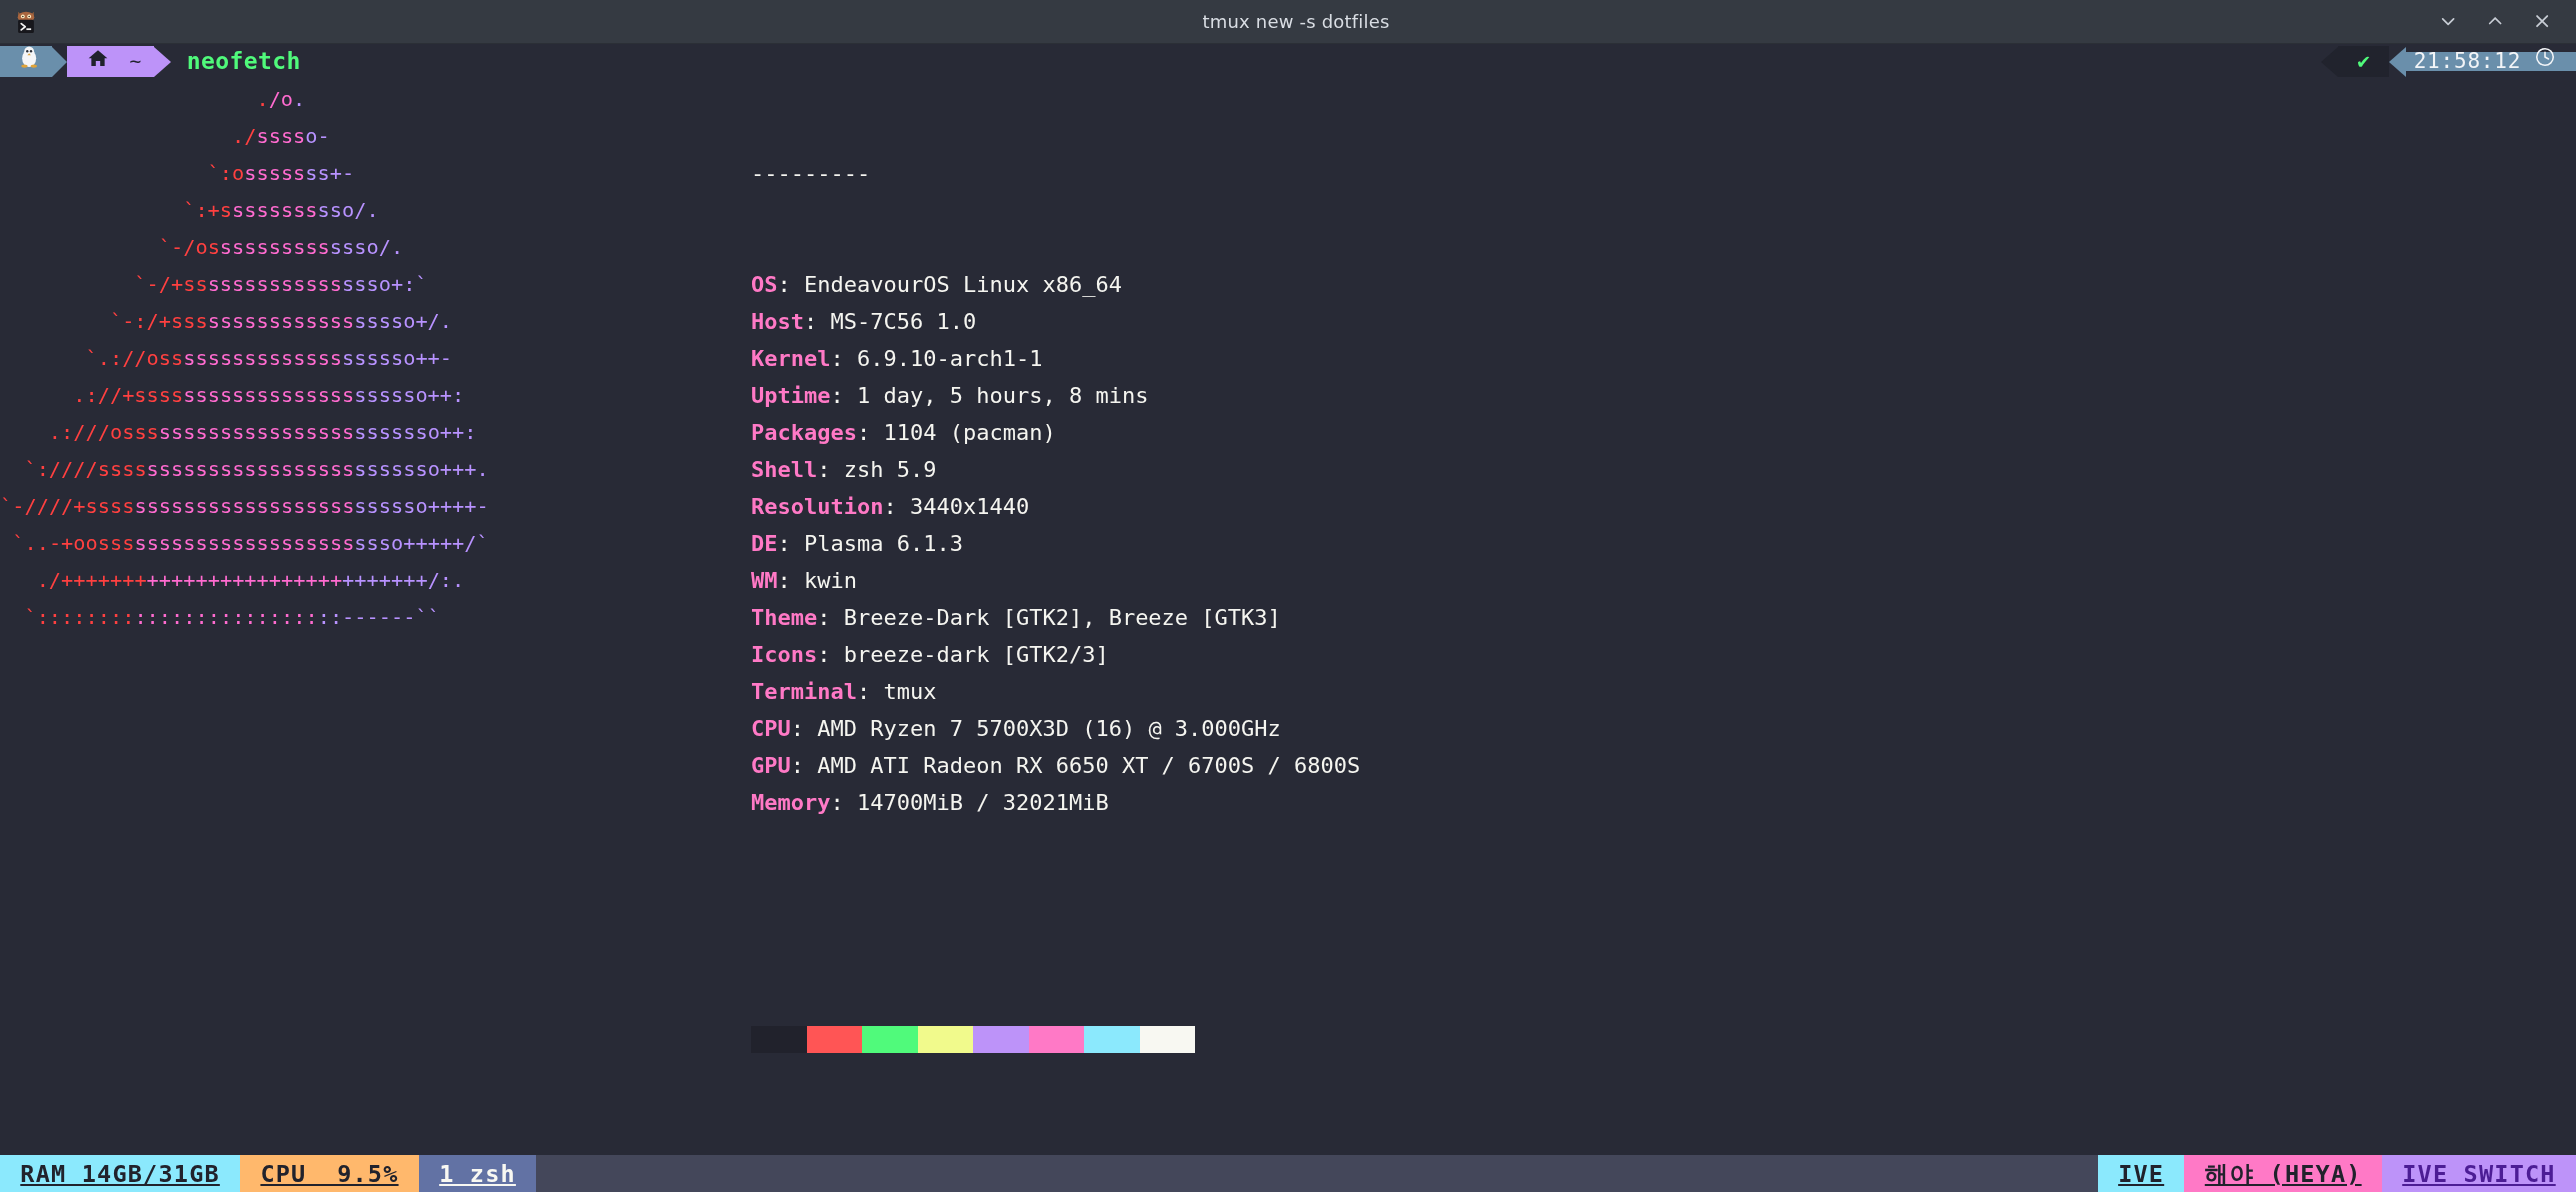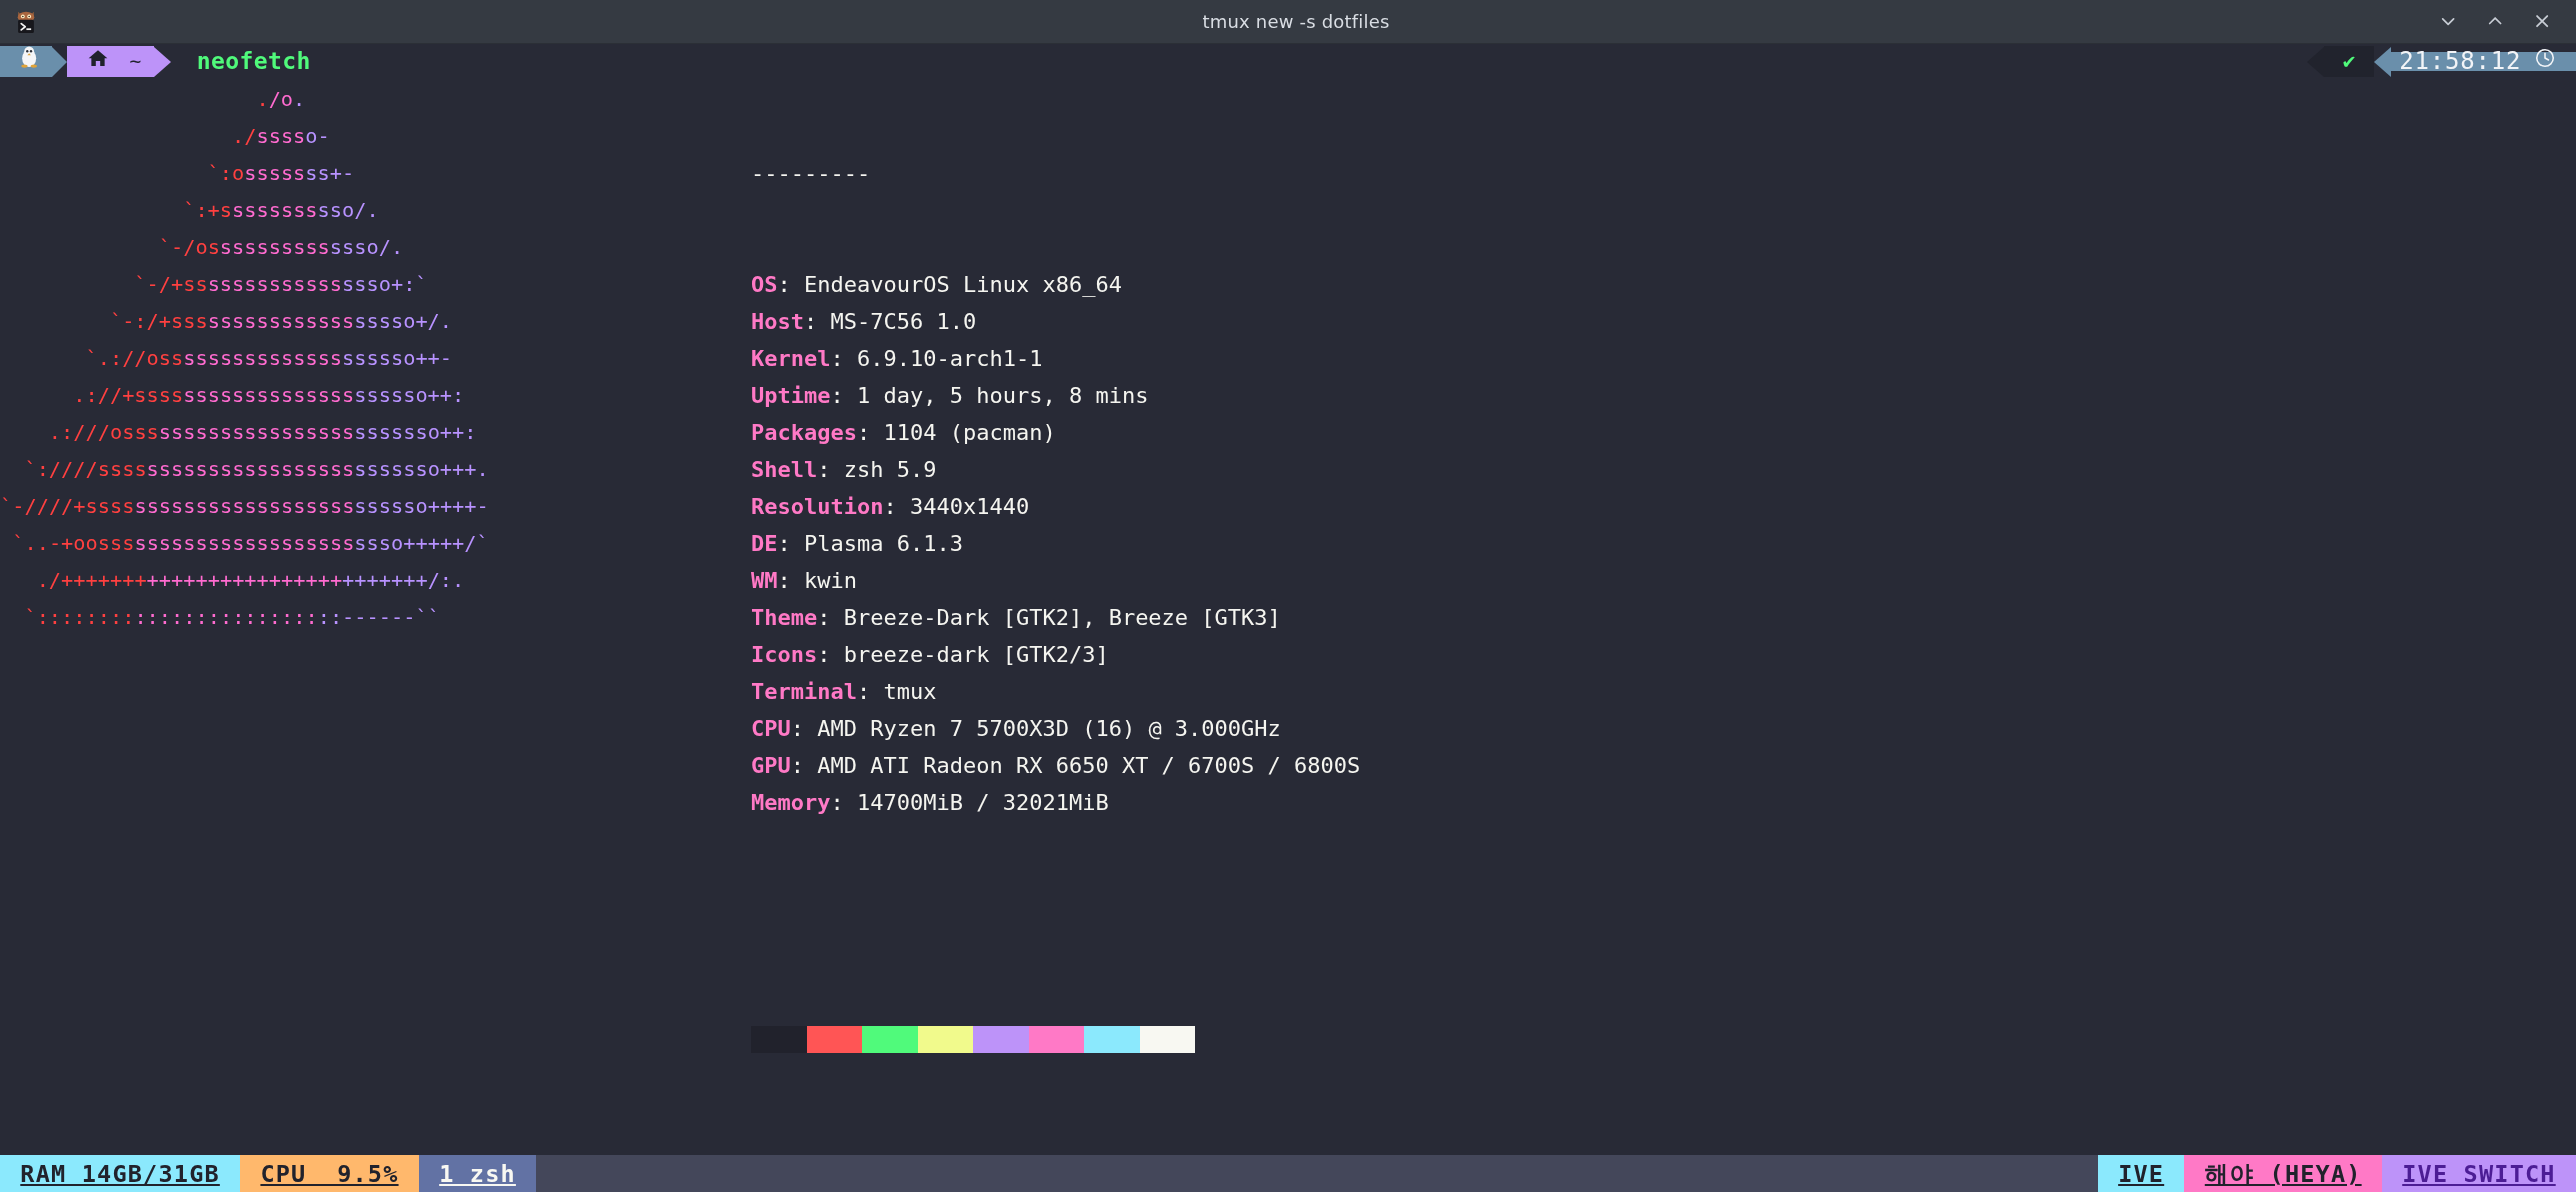--- a/index.html
+++ b/index.html
@@ -96,21 +96,21 @@
     border-top: 15.7px solid transparent;
     border-bottom: 15.7px solid transparent;
   }
   .arrow-tux  { border-left: 15.7px solid #6a8fab; }
   .arrow-path { border-left: 17px solid #bd93f9; }
 
   .cmd {
     color: #50fa7b;
     font-weight: bold;
     font-size: 23px;
-    margin-left: 26px;
+    margin-left: 16px;
     letter-spacing: 0.4px;
   }
 
   .prompt-right {
     position: absolute;
     right: 0;
     top: 0;
     height: 35px;
     display: flex;
     align-items: center;
@@ -131,21 +131,21 @@
     border-right: 17px solid #21232d;
   }
   .clock-seg {
     background: #6a8fab;
     color: #f2f4f7;
     height: 19px;
     display: flex;
     align-items: center;
     gap: 12.5px;
     padding: 0 20.3px 0 7.8px;
-    font-size: 24px;
+    font-size: 21px;
     letter-spacing: 0.8px;
   }
   .rarrow-clock {
     width: 0; height: 0;
     border-top: 15.7px solid transparent;
     border-bottom: 15.7px solid transparent;
     border-right: 17px solid #6a8fab;
   }
 
   

